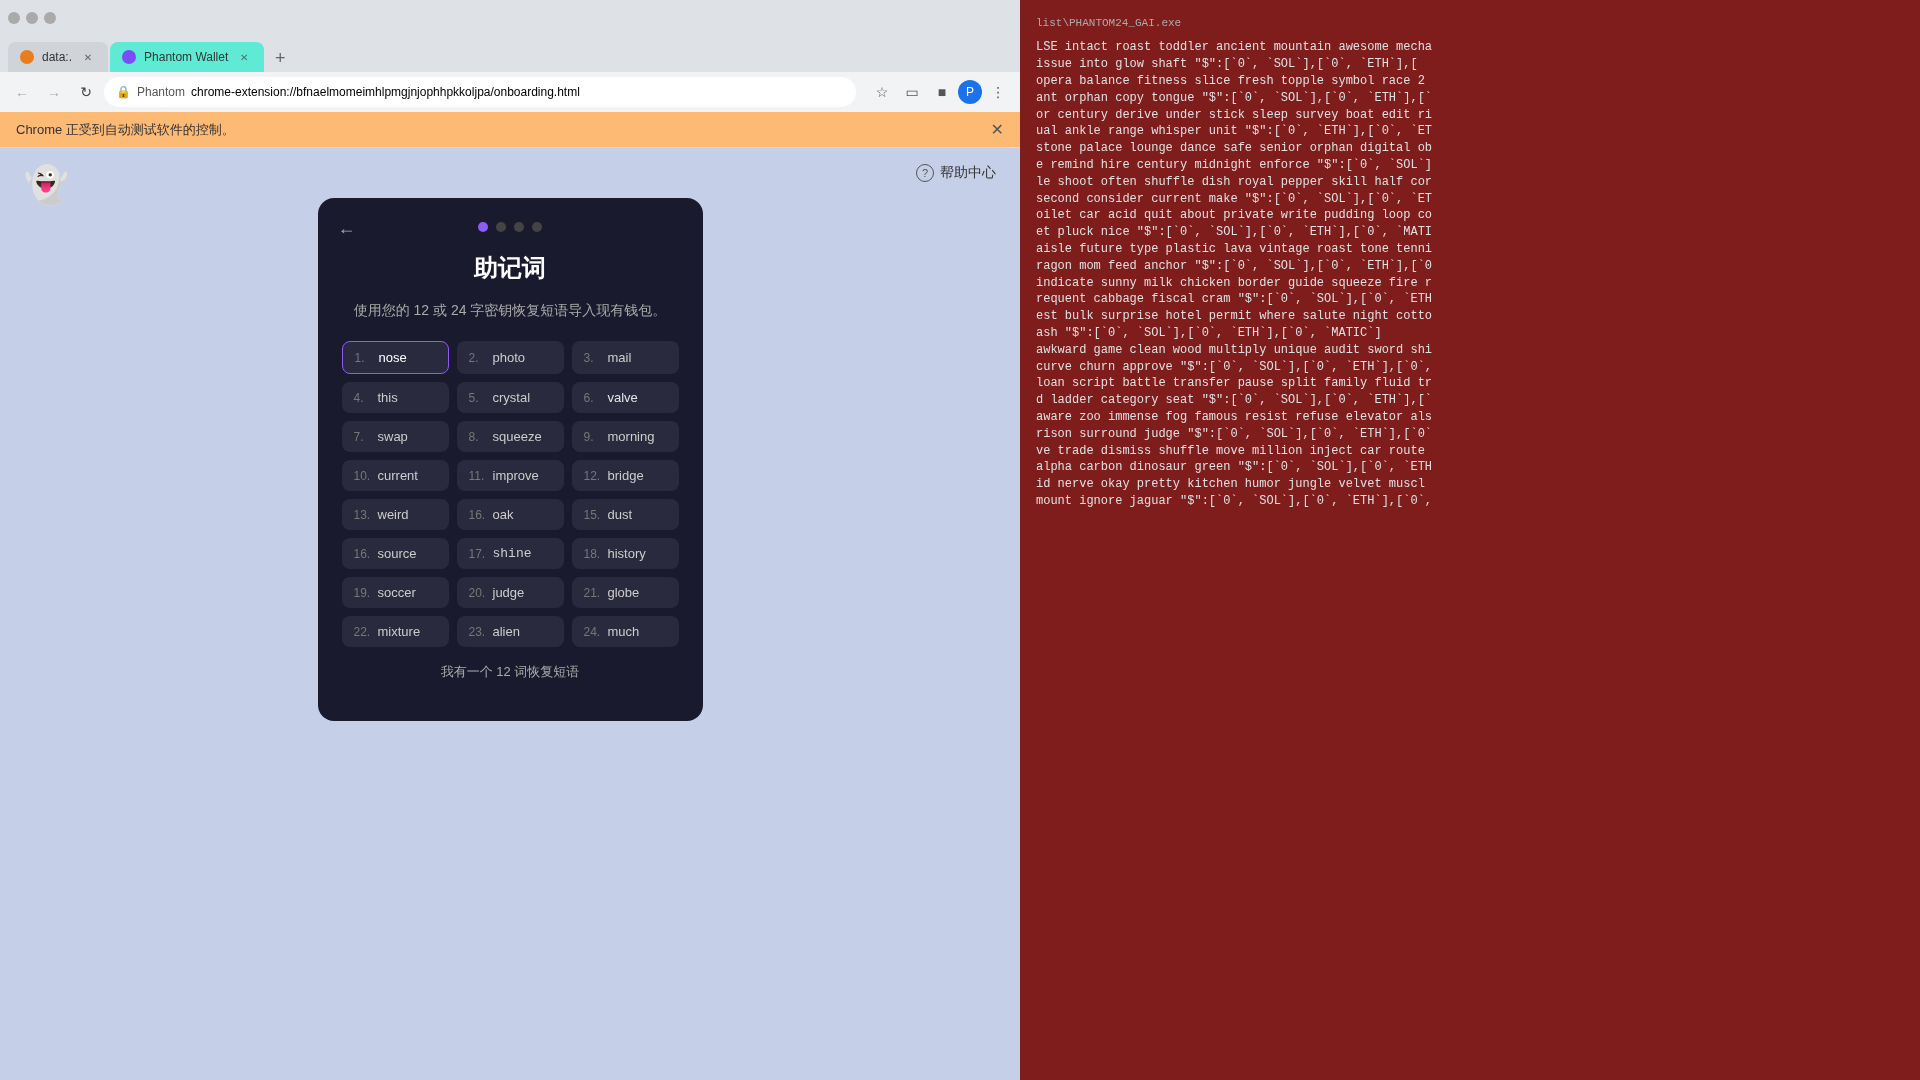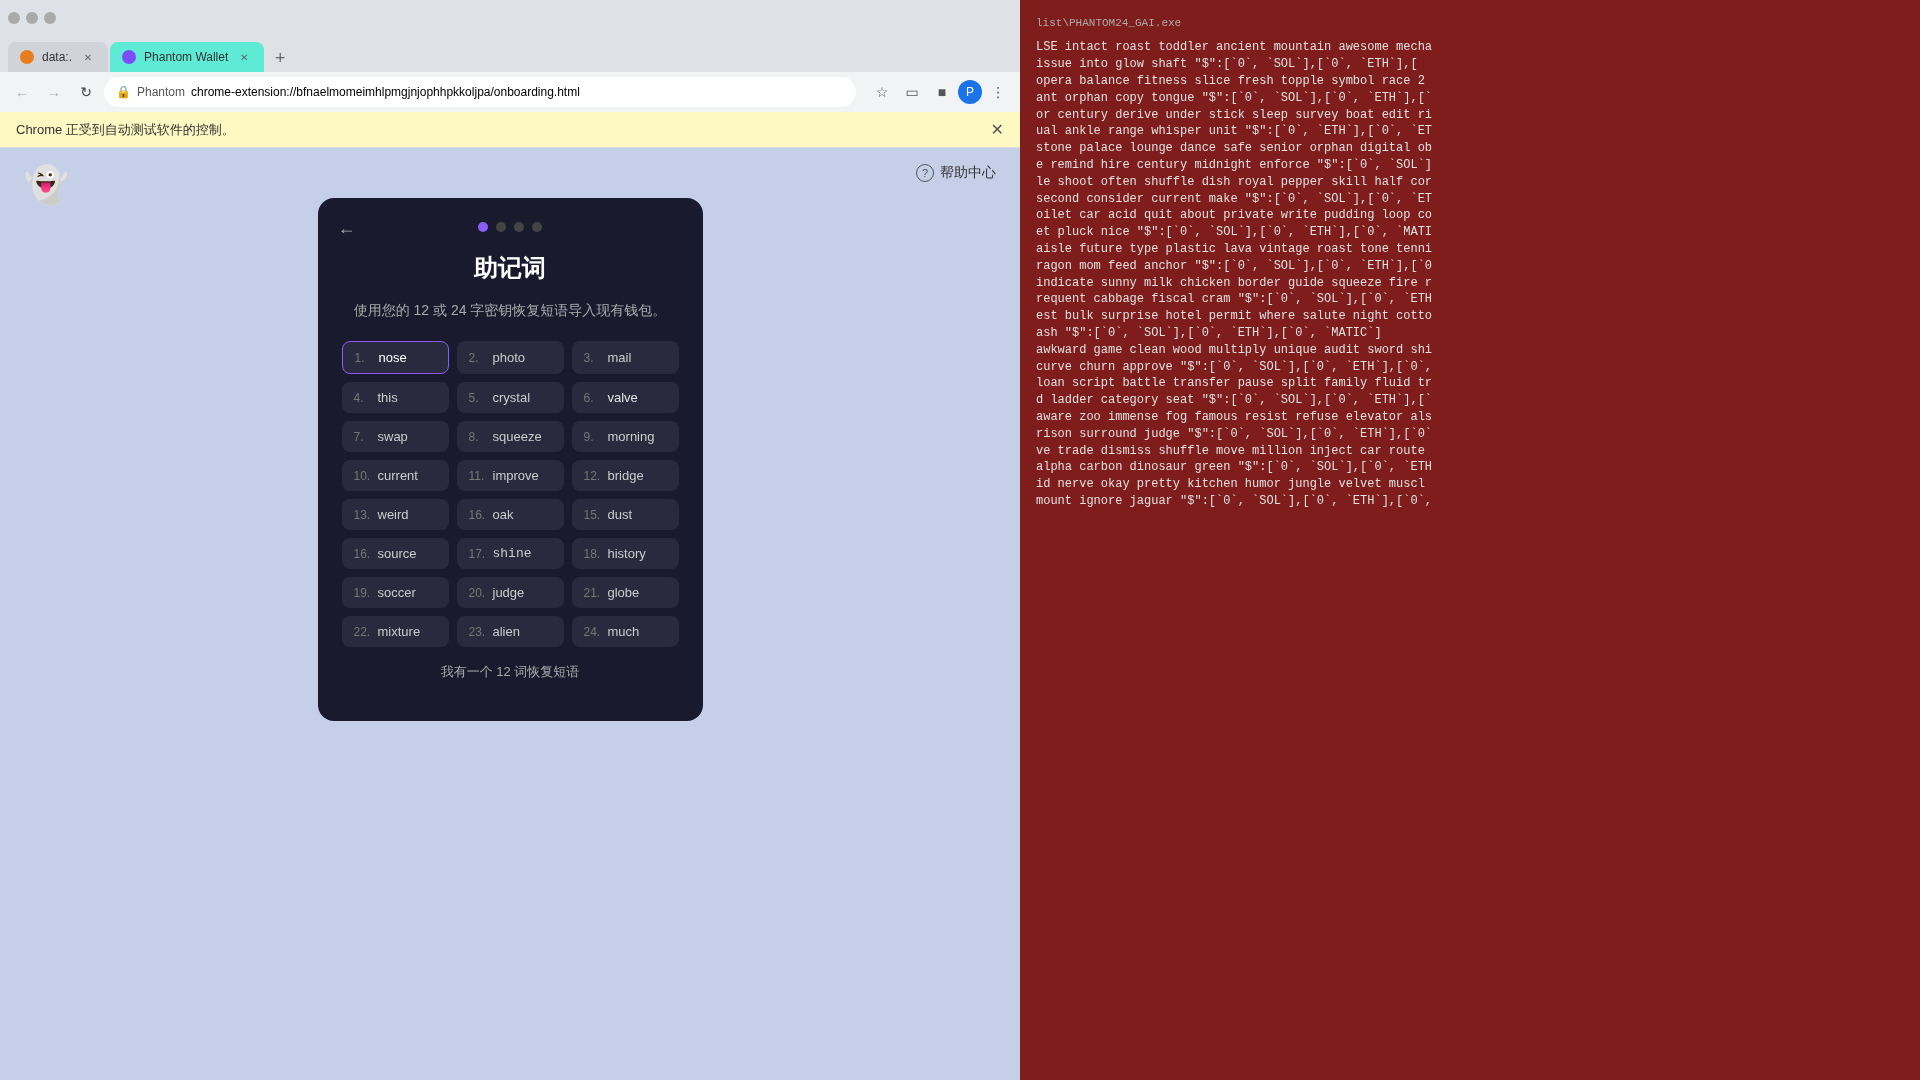--- a/index.html
+++ b/index.html
@@ -171,21 +171,21 @@
       background: #1a73e8;
       display: flex;
       align-items: center;
       justify-content: center;
       color: white;
       font-size: 12px;
     }
 
     
     .notification-bar {
-      background: #fef9c3;
+      background: #fdba74;
       border-bottom: 1px solid #dadce0;
       padding: 0 16px;
       height: 36px;
       display: flex;
       align-items: center;
       font-size: 13px;
       color: #333;
       gap: 8px;
     }
 

